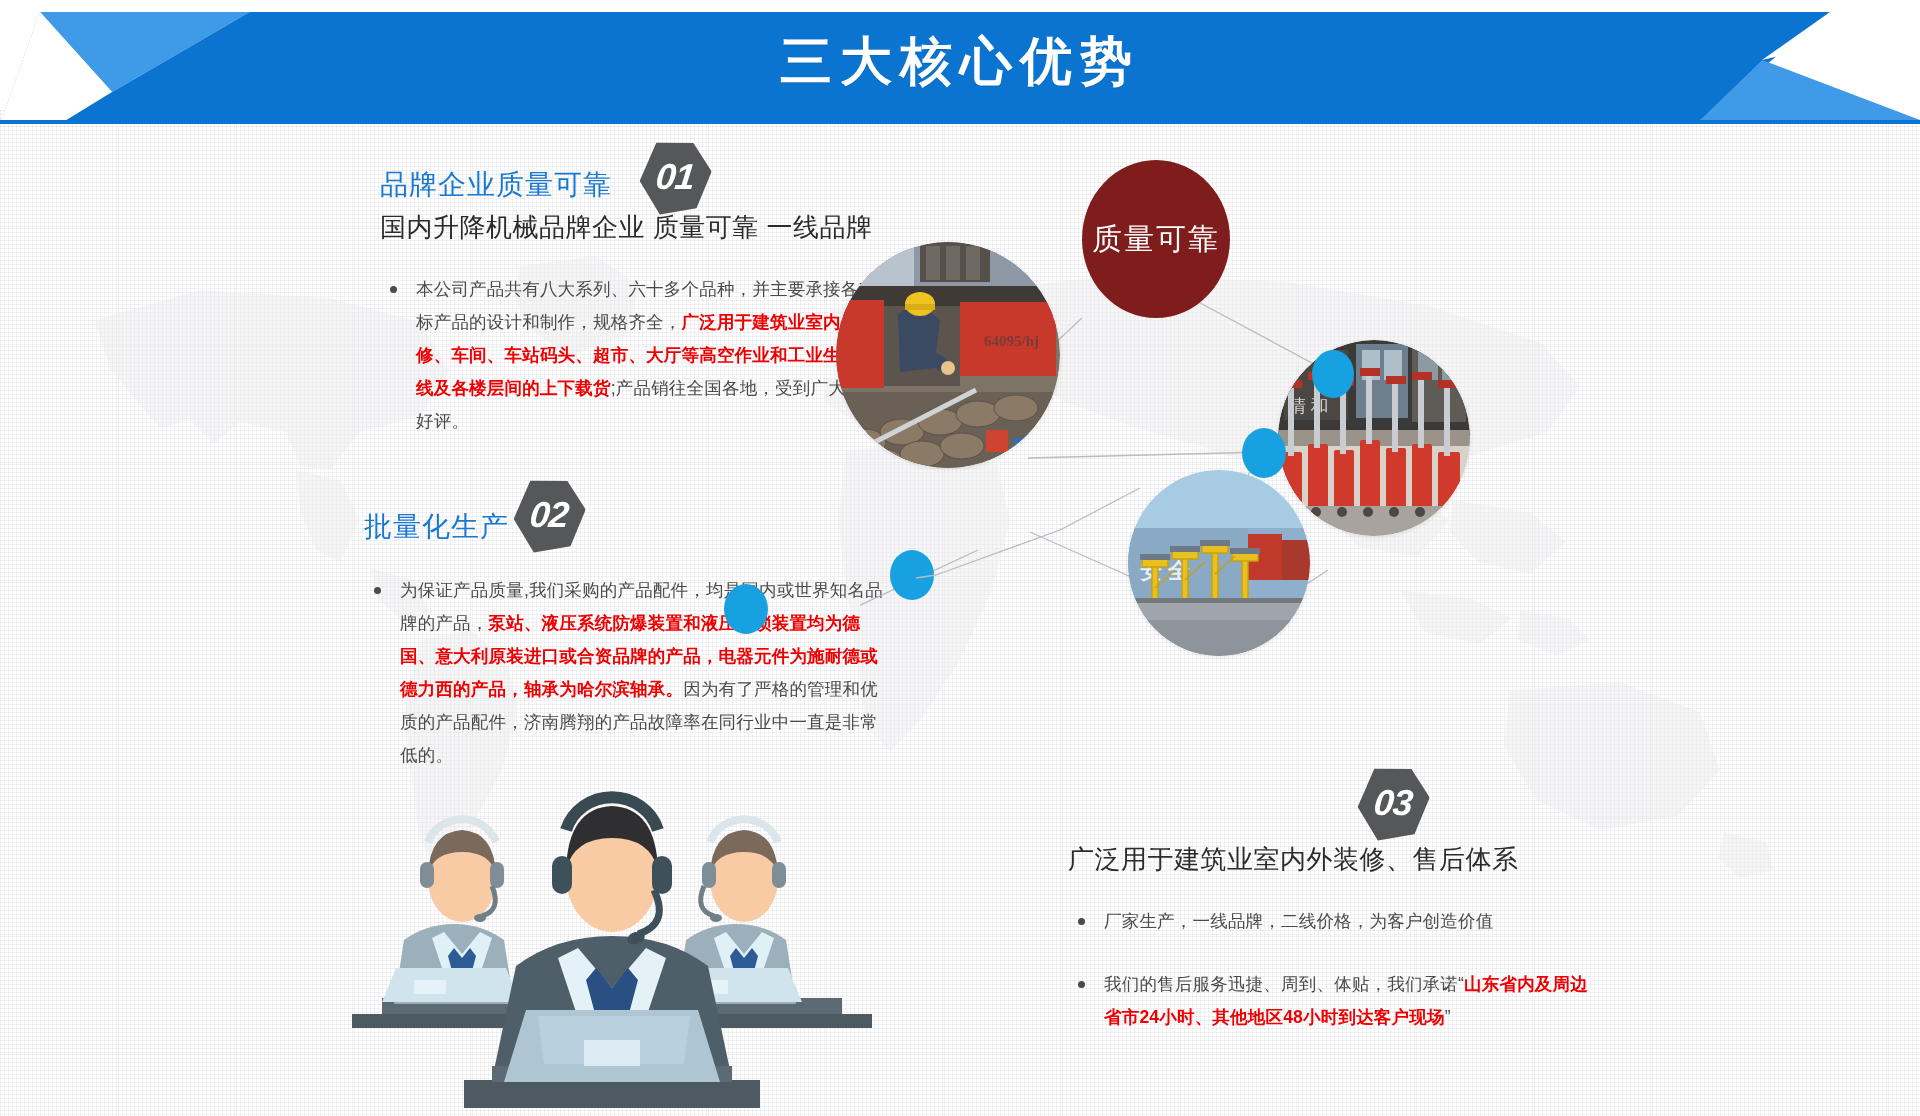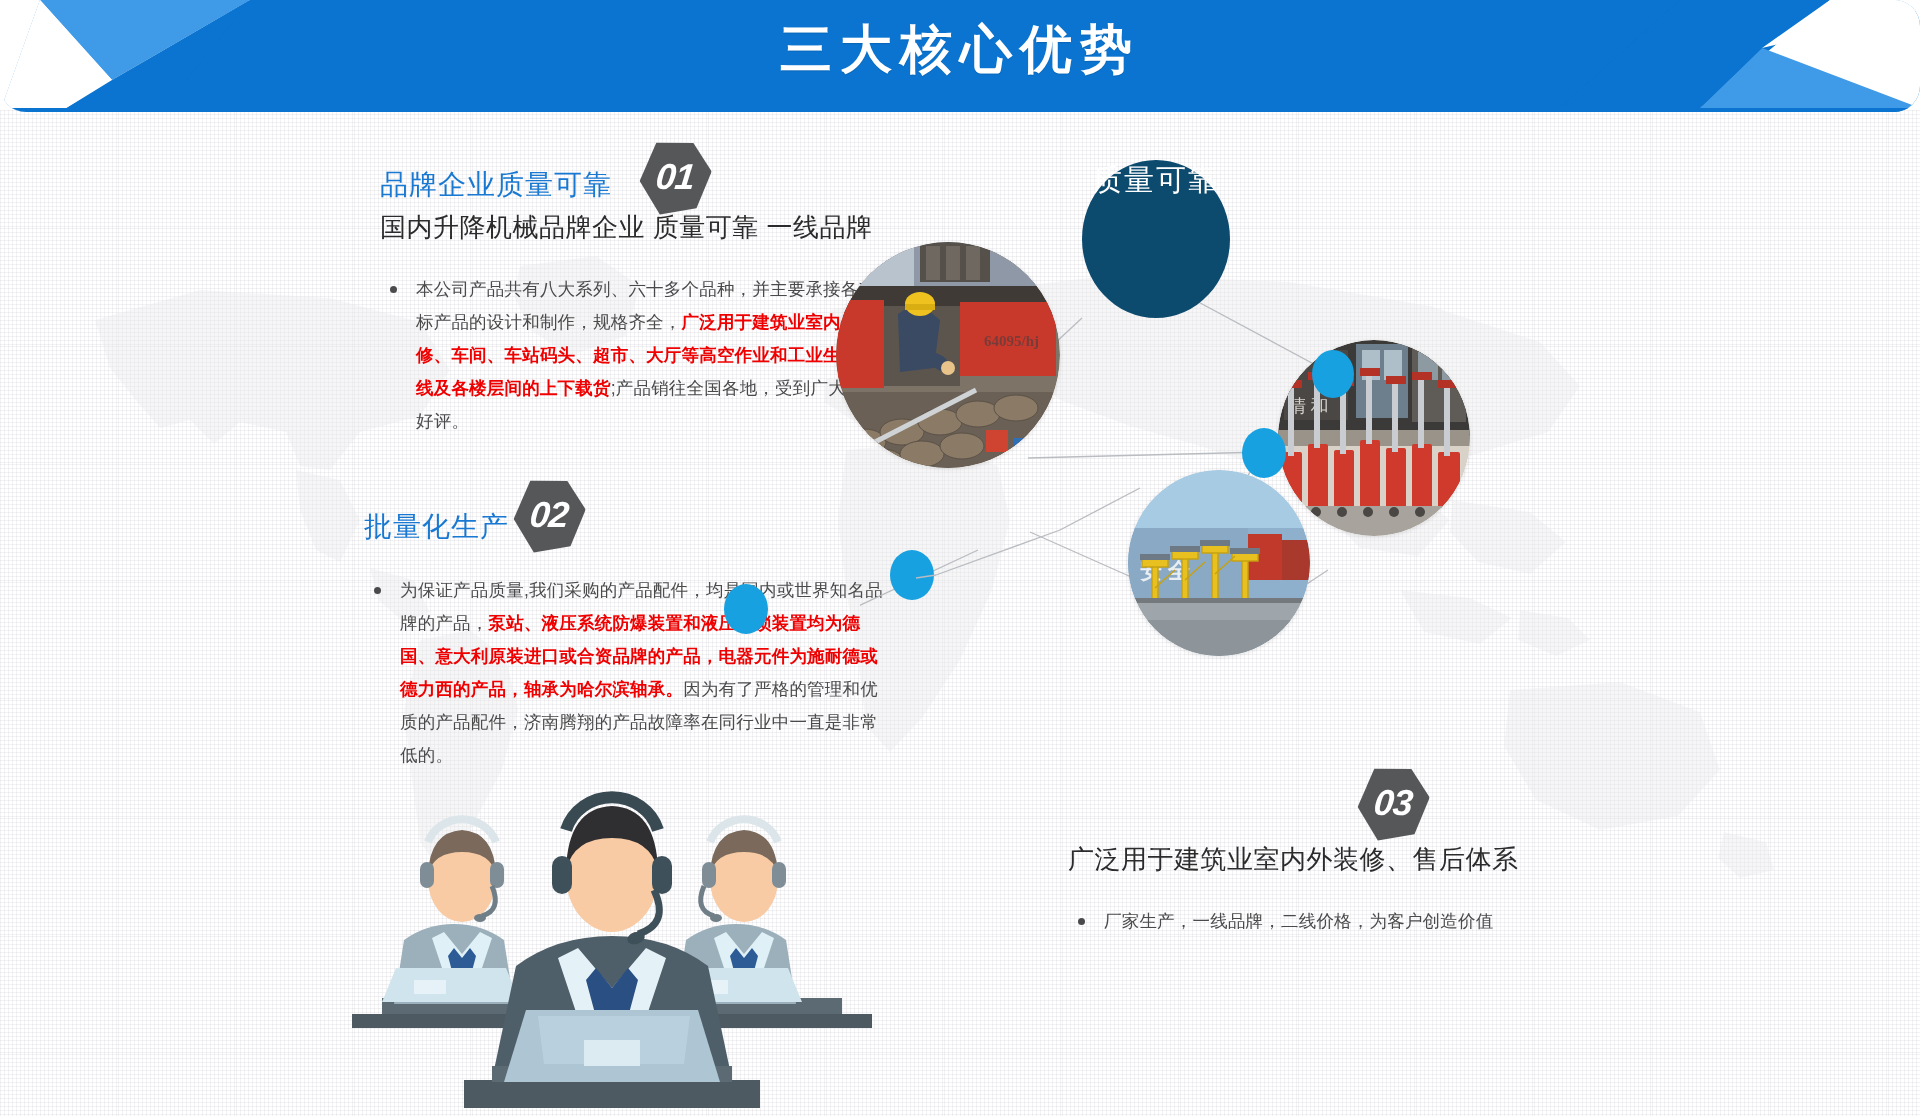--- a/index.html
+++ b/index.html
@@ -32,24 +32,23 @@
   .bg-map {
     position: absolute;
     left: 0; top: 170px;
     width: 1920px; height: 820px;
     opacity: .40;
     pointer-events: none;
   }
 
   
   .banner {
-    position: absolute; left: 0; top: 0;
+    position: absolute; left: 0; top: 12px;
     width: 1920px; height: 112px;
     overflow: hidden;
-    border-radius: 26px;
   }
   .banner-title {
     position: absolute;
     left: 0; top: 0; width: 1920px; height: 100px;
     display: flex; align-items: center; justify-content: center;
     color: #ffffff;
     font-size: 52px;
     font-weight: 700;
     letter-spacing: 8px;
     text-shadow: 0 1px 1px rgba(0,0,0,.12);
@@ -114,22 +113,22 @@
   .netwrap { position: absolute; }
   .photo-circle {
     position: absolute;
     border-radius: 50%;
     overflow: hidden;
     box-shadow: 0 1px 4px rgba(0,0,0,.10);
   }
   .blue-hub {
     position: absolute;
     border-radius: 50%;
-    background: #0c4a6e;
-    display: flex; align-items: flex-start; justify-content: center;
+    background: #7f1d1d;
+    display: flex; align-items: center; justify-content: center;
     color: #fff;
     font-size: 30px;
     letter-spacing: 2px;
     font-weight: 400;
   }
   .blue-dot {
     position: absolute;
     border-radius: 50%;
     background: #18a1e0;
   }
@@ -221,20 +220,21 @@
 
   <div class="block" style="left:1068px; top:780px; width:520px;">
     <div class="head-row">
       <div class="hexbadge" style="left:288px; top:-14px;">
         <span>03</span>
       </div>
     </div>
     <div class="sub-title">广泛用于建筑业室内外装修、售后体系</div>
     <div class="bullets">
       <div class="bullet"><span>厂家生产，一线品牌，二线价格，为客户创造价值</span></div>
+      <div class="bullet"><span>我们的售后服务迅捷、周到、体贴，我们承诺“</span><span class="hl">山东省内及周边省市24小时、其他地区48小时到达客户现场</span><span>”</span></div>
     </div>
   </div>
 
   <div class="netwrap" style="left:860px; top:140px; width:1060px; height:640px;">
 
     <svg width="1060" height="640" viewBox="0 0 1060 640" style="position:absolute;left:0;top:0;">
       <g stroke="#b9bcc0" stroke-width="1.3" fill="none">
         <line x1="222" y1="178" x2="136" y2="258"></line>
         <line x1="316" y1="150" x2="476" y2="236"></line>
         <line x1="476" y1="236" x2="478" y2="318"></line>

